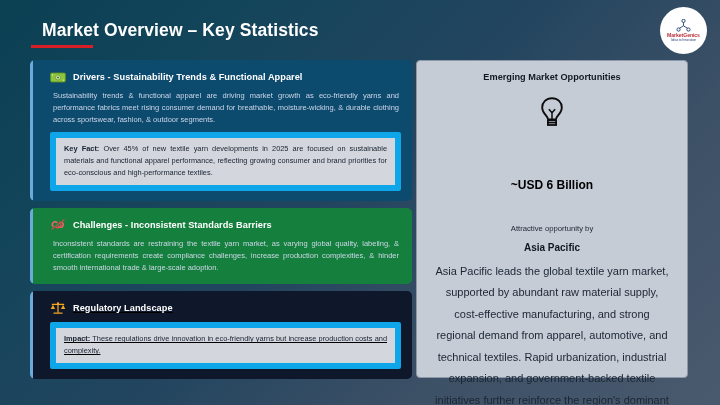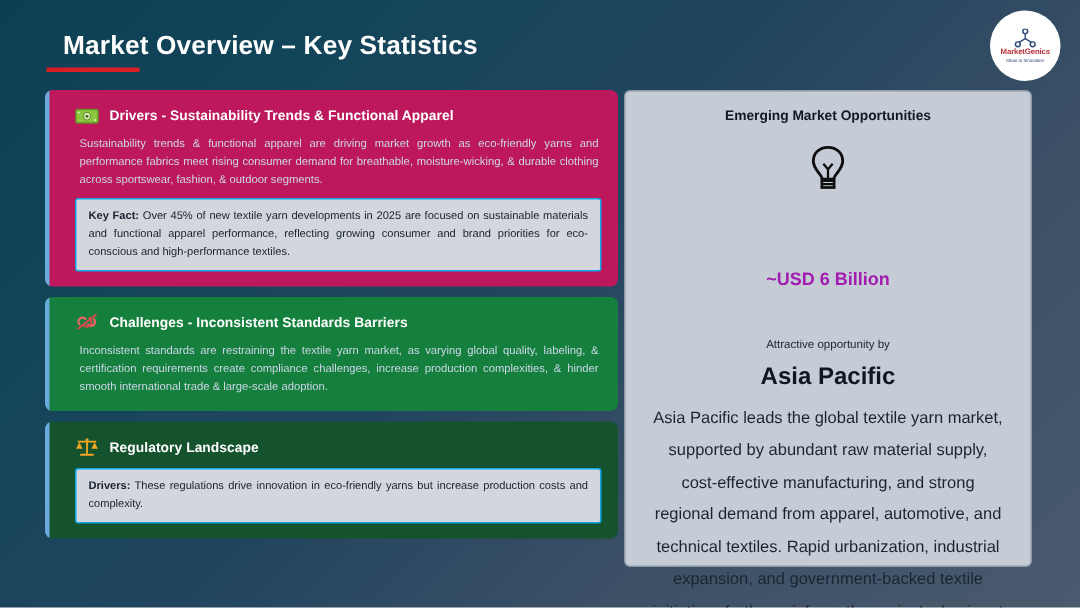--- a/index.html
+++ b/index.html
@@ -70,35 +70,35 @@
   
   #left-column {
     position: absolute;
     left: 30px;
     top: 60px;
     width: 382px;
   }
 
   .info-card {
     position: relative;
-    background: #be185d;
+    background: #0c4a6e;
     border-radius: 5px;
     padding: 9px 11px 10px 20px;
     margin-bottom: 7px;
     overflow: hidden;
   }
   .info-card::before {
     content: "";
     position: absolute;
     left: 0; top: 0; bottom: 0;
     width: 3px;
     background: #6aaadd;
   }
   #card-challenges { background: #15803d; }
-  #card-regulatory { background: #14532d; }
+  #card-regulatory { background: #0f172a; text-decoration: underline; }
 
   .card-head {
     display: flex;
     align-items: center;
     gap: 7px;
     margin-bottom: 5px;
   }
   .card-icon {
     width: 16px;
     height: 16px;
@@ -120,21 +120,21 @@
     line-height: 1.62;
     color: #ccd6e8;
     text-align: justify;
     padding-left: 3px;
     padding-right: 2px;
   }
 
   .callout {
     margin-top: 6px;
     background: #d3d6dc;
-    border: 1px solid #0ea5e9;
+    border: 6px solid #0ea5e9;
     border-radius: 2px;
     padding: 5px 8px 6px 8px;
     font-size: 7.4px;
     line-height: 1.6;
     color: #17212f;
     text-align: justify;
   }
   .callout b { font-weight: bold; }
 
   
@@ -157,31 +157,31 @@
     font-weight: bold;
     color: #121923;
     margin-bottom: 14px;
   }
 
   #bulb-wrap { margin-bottom: 44px; }
 
   #panel-value {
     font-size: 12px;
     font-weight: bold;
-    color: #a21caf;
+    color: #000000;
     margin-bottom: 7px;
   }
   #panel-sub1 {
     font-size: 7.7px;
     color: #1c2633;
     margin-bottom: 9px;
     margin-top: 32px;
   }
   #panel-region {
-    font-size: 16px;
+    font-size: 10px;
     font-weight: bold;
     color: #0f1721;
     margin-bottom: 8px;
     text-align: center;
   }
   #panel-sub2 {
     font-size: 7.7px;
     color: #1c2633;
     margin-bottom: 17px;
   }
@@ -255,21 +255,21 @@
           <line x1="2.5" y1="4.6" x2="19.5" y2="4.6" stroke="#f5a623" stroke-width="1.7"></line>
           <circle cx="11" cy="3" r="1.5" fill="#f5a623"></circle>
           <line x1="5.5" y1="16.6" x2="16.5" y2="16.6" stroke="#f5a623" stroke-width="1.8" stroke-linecap="round"></line>
           <path d="M1 11 L4 5.2 L7 11 Z" fill="#f5a623"></path>
           <path d="M15 11 L18 5.2 L21 11 Z" fill="#f5a623"></path>
         </svg>
       </span>
       <span class="card-title">Regulatory Landscape</span>
     </div>
     <div class="callout">
-      <b>Drivers:</b><span> These regulations drive innovation in eco-friendly yarns but increase production costs and complexity.</span>
+      <b>Impact:</b><span> These regulations drive innovation in eco-friendly yarns but increase production costs and complexity.</span>
     </div>
   </div>
 
 </div>
 
 <div id="right-panel">
   <div id="panel-title">Emerging Market Opportunities</div>
   <div id="bulb-wrap">
     <svg width="26" height="34" viewBox="0 0 26 34">
       <path d="M13 2.2 C7.2 2.2 3.2 6.3 3.2 11.4 C3.2 15 5.2 17.3 7.1 19.6 C8.2 20.9 8.9 22 9.1 23.4 L16.9 23.4 C17.1 22 17.8 20.9 18.9 19.6 C20.8 17.3 22.8 15 22.8 11.4 C22.8 6.3 18.8 2.2 13 2.2 Z" fill="none" stroke="#0d0d0d" stroke-width="1.9" stroke-linejoin="round"></path>

